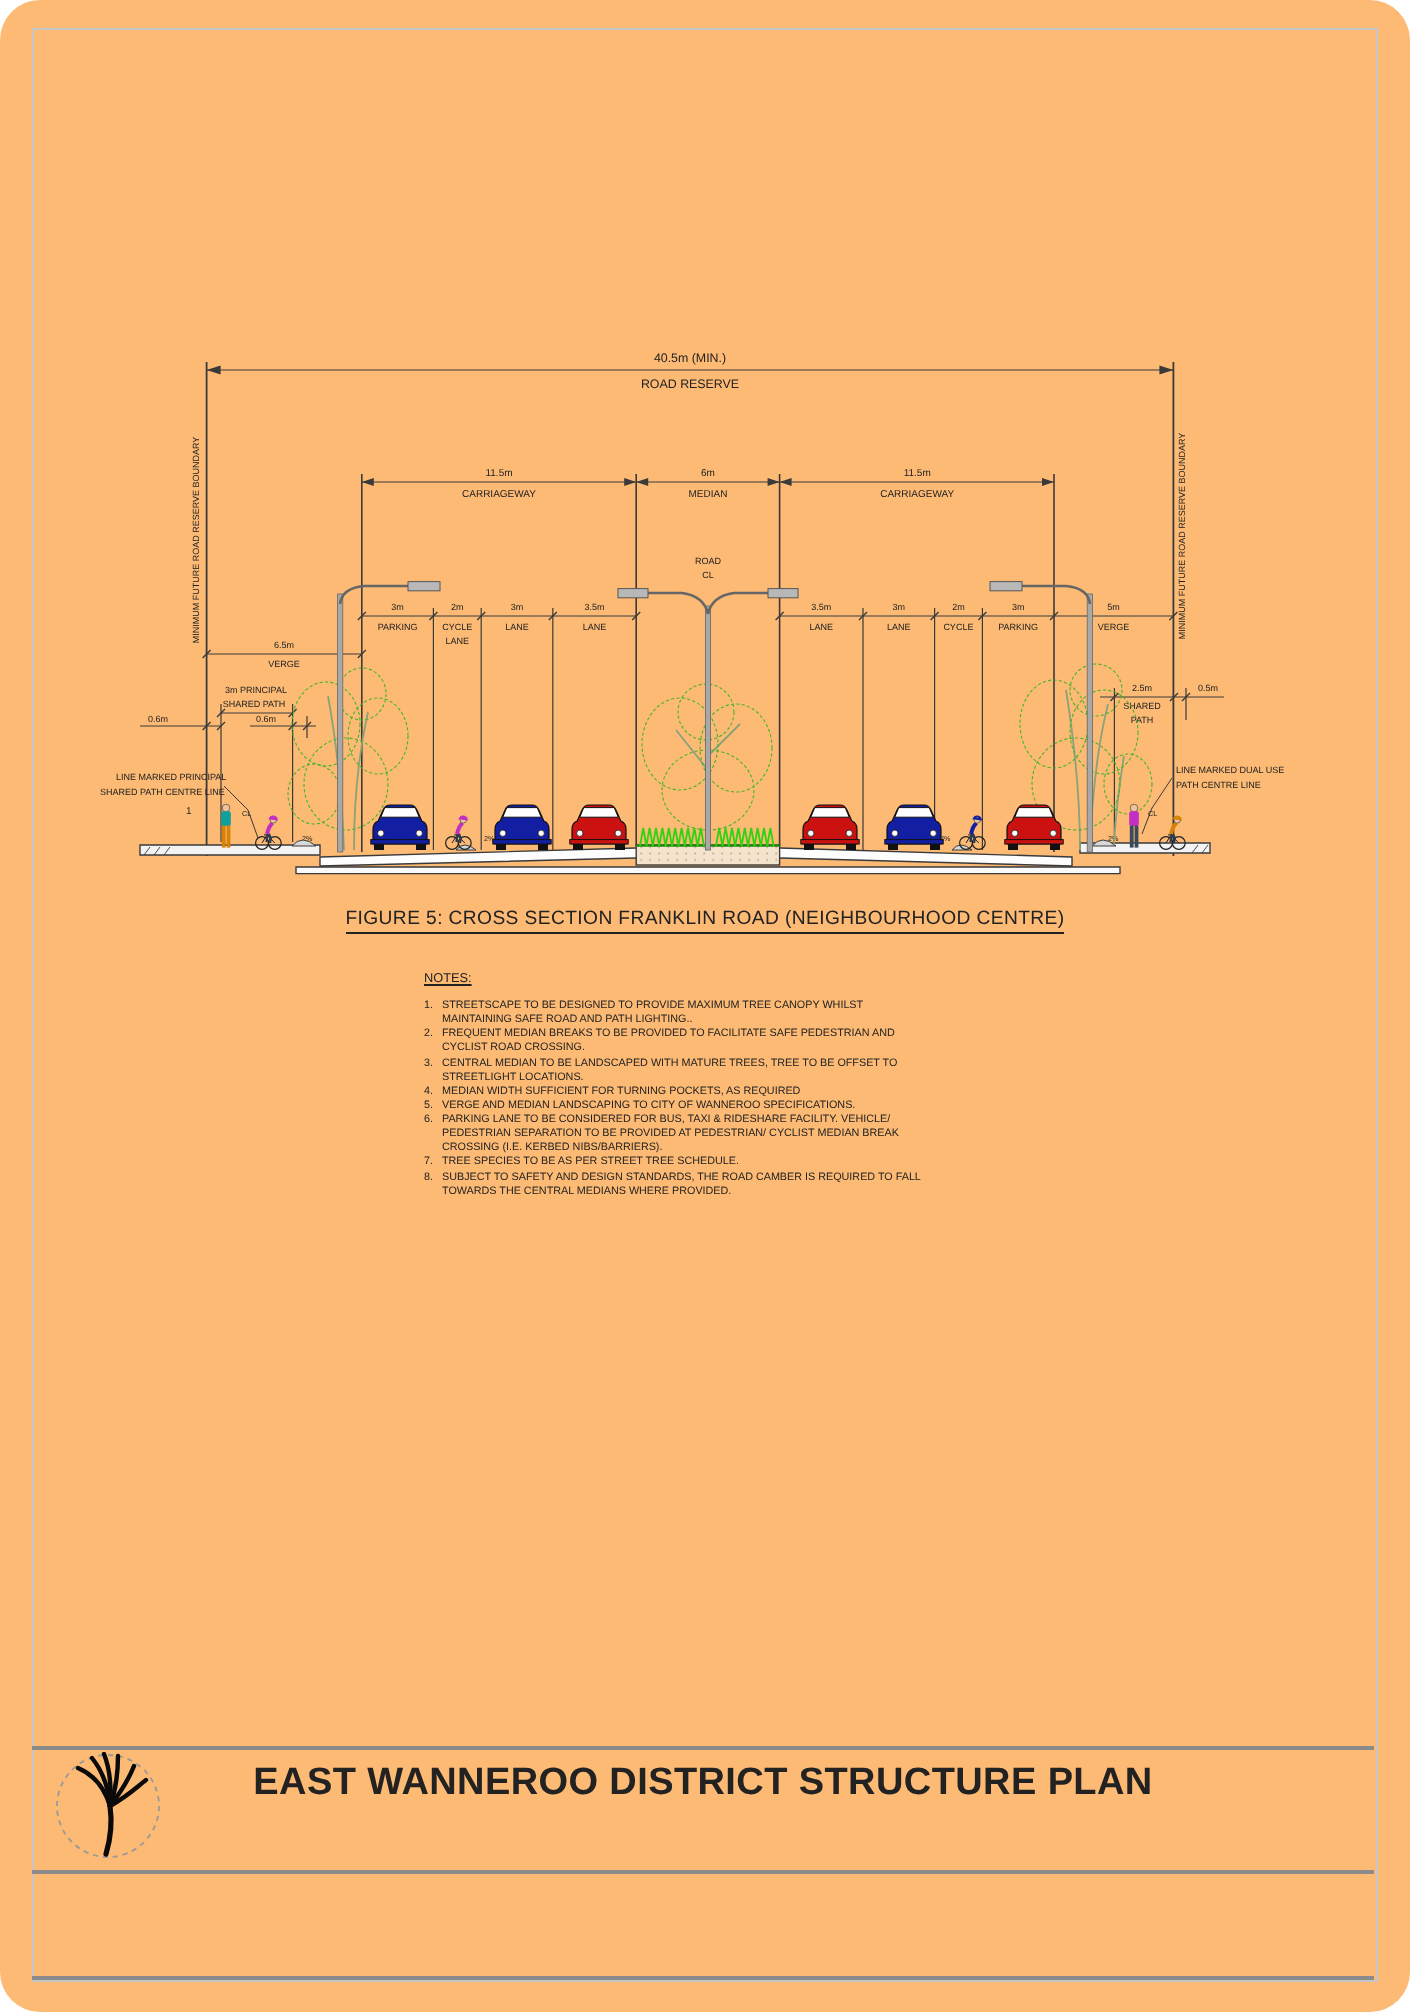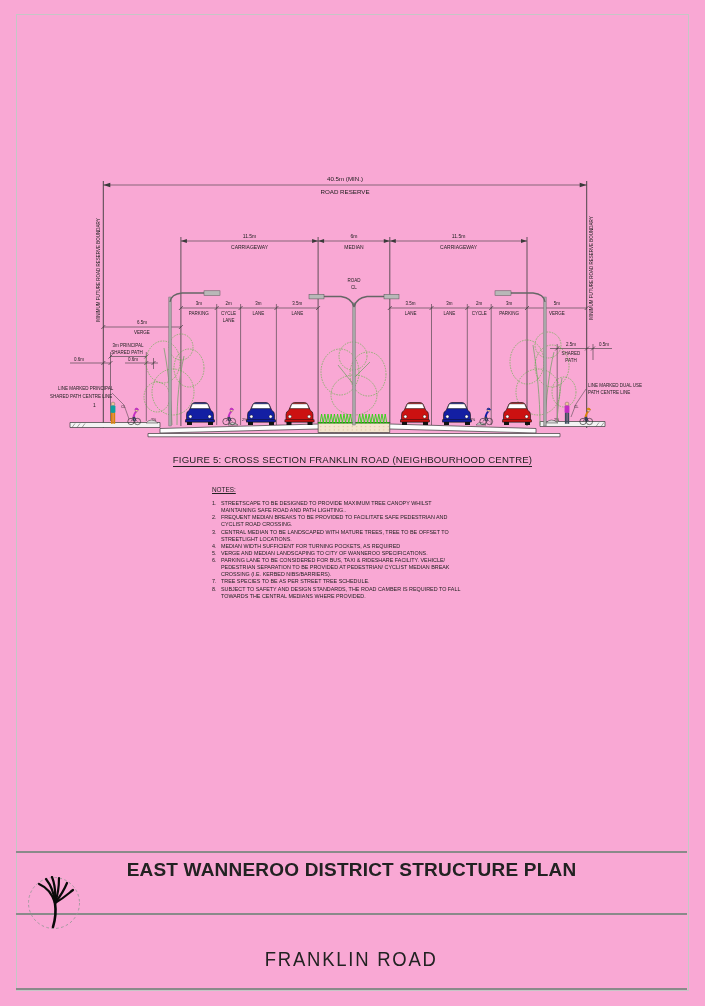--- a/index.html
+++ b/index.html
@@ -1,33 +1,33 @@
 <!DOCTYPE html>
 <html><head>
 <meta charset="utf-8">
 <style>
   html,body{margin:0;padding:0;background:#fff;}
-  .page{position:relative;width:705px;height:1006px;background:#f9a8d4;overflow:hidden;
-        font-family:"Liberation Sans",sans-serif;color:#222;}
+  .page{position:relative;width:705px;height:1006px;background:#fdba74;overflow:hidden;
+        font-family:"Liberation Sans",sans-serif;color:#222;border-radius:20px;}
   .frame{position:absolute;left:16px;top:14px;width:671px;height:975px;
          border:1.5px solid #c6c6c6;}
   svg text{fill:#222;font-family:"Liberation Sans",sans-serif;}
   .tmid{text-anchor:middle;}
   .t65{font-size:6.2px;}
   .t5{font-size:5px;}
   .t45{font-size:4.5px;}
   .t35{font-size:3.6px;}
   .caption{position:absolute;left:0;top:449px;width:705px;text-align:center;}
   .caption span{font-size:9.6px;letter-spacing:0.2px;border-bottom:1px solid #222;padding-bottom:1px;}
   .notes{position:absolute;left:212px;top:486px;width:250px;}
   .notes-heading{font-size:6.4px;text-decoration:underline;margin-bottom:7px;}
   .note-row{display:flex;font-size:5.4px;line-height:1.32;}
   .note-num{width:9px;flex:0 0 9px;}
   .note-text{flex:1;}
-  .tb-band{position:absolute;left:16px;width:671px;top:851px;height:60px;
+  .tb-band{position:absolute;left:16px;width:671px;top:873px;height:60px;
            border-top:2px solid #8a8a8a;border-bottom:2px solid #8a8a8a;}
   .tb-title{position:absolute;left:0;top:6px;width:100%;text-align:center;
             font-weight:bold;font-size:19px;line-height:1.16;letter-spacing:0.2px;}
   .tb-sub{position:absolute;left:16px;width:671px;top:935px;height:54px;text-align:center;}
   .tb-sub span{display:inline-block;margin-top:12px;font-size:21px;letter-spacing:2px;transform:scaleX(0.88);}
   .bottom-line{position:absolute;left:16px;width:671px;top:988px;border-top:2px solid #8a8a8a;}
   .logo{position:absolute;left:24px;top:876px;}
 </style>
 </head>
 <body>
@@ -304,17 +304,14 @@
     <g stroke="#0a0a0a" stroke-width="2.2" stroke-linecap="round" fill="none">
       <path d="M67,927 C70,917 70,910 69,903" stroke-width="2.6"></path>
       <path d="M69,903 C66,893 60,887 53,884"></path>
       <path d="M69,903 C68,891 64,884 60,879"></path>
       <path d="M69,903 C70,890 68,882 66,877"></path>
       <path d="M69,903 C73,892 73,883 73,878"></path>
       <path d="M69,903 C76,894 79,888 81,883"></path>
       <path d="M69,903 C78,898 83,893 87,890"></path>
     </g>
   </svg>
-  <div class="tb-sub">
-    <span>FRANKLIN ROAD</span>
-  </div>
   <div class="bottom-line"></div>
 </div>
 
 </body></html>

